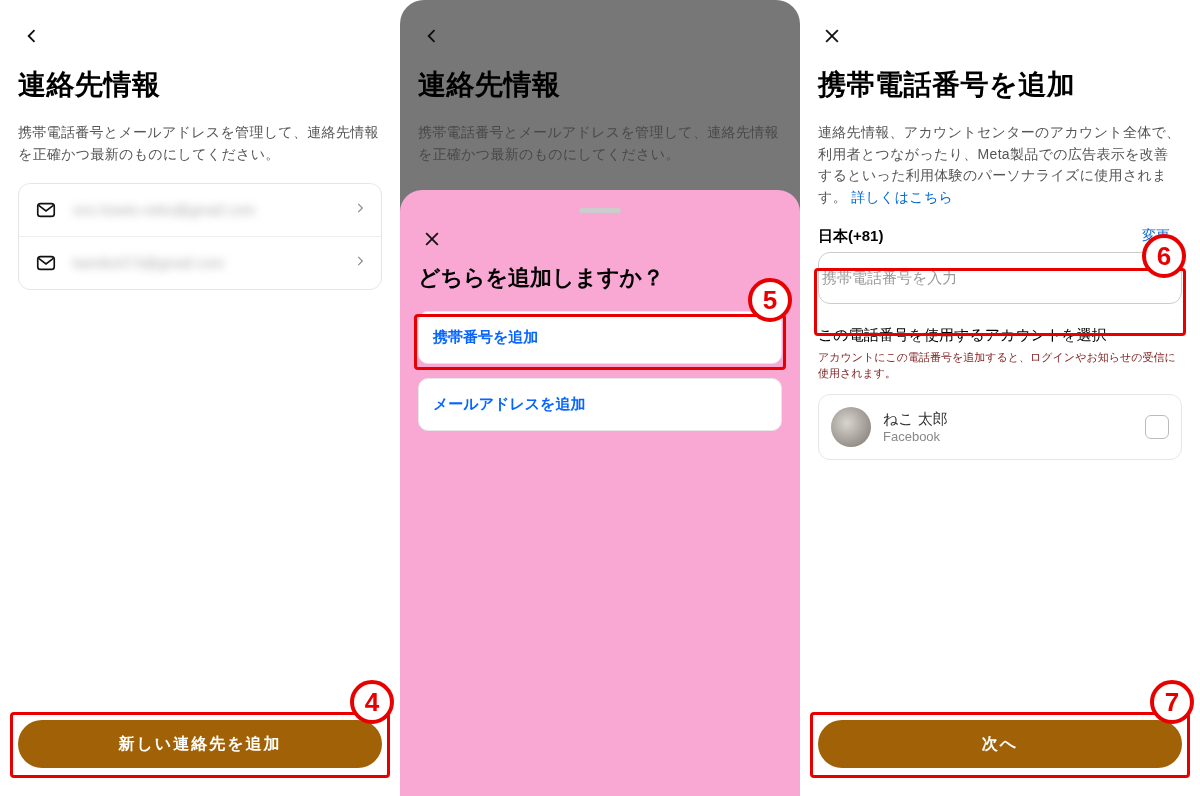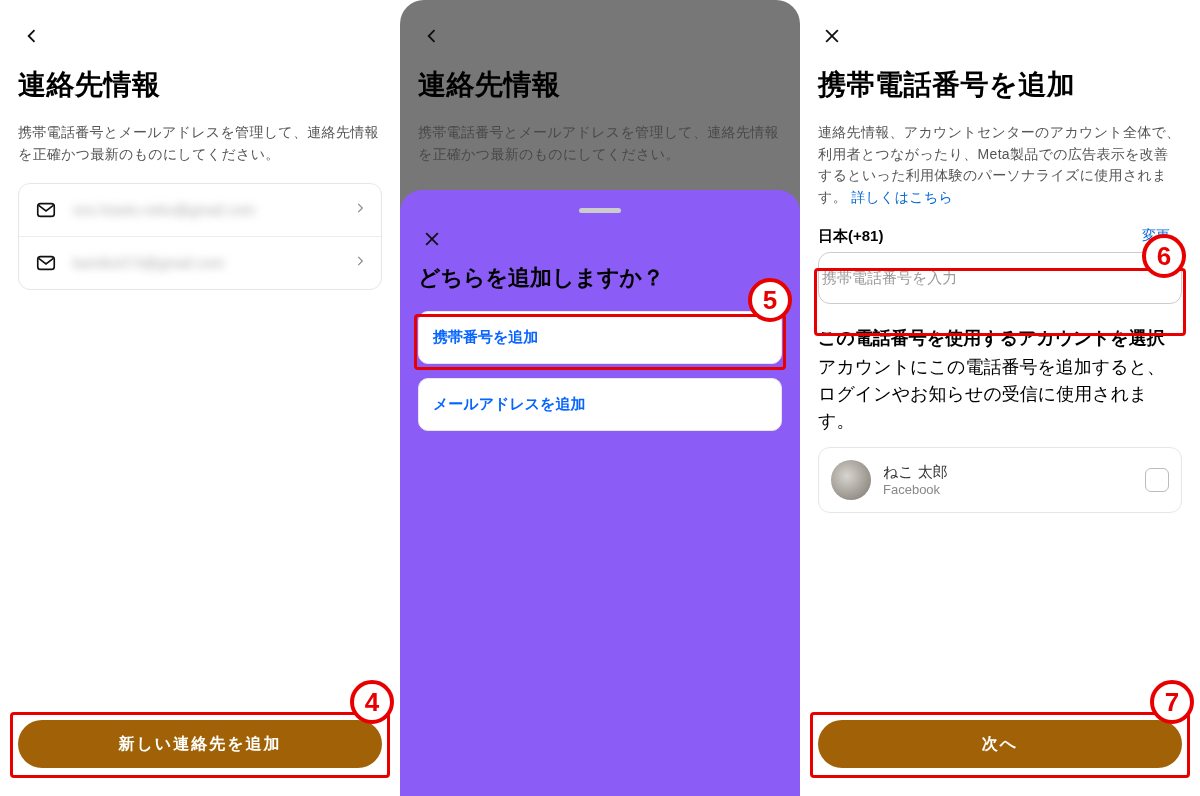--- a/index.html
+++ b/index.html
@@ -88,21 +88,21 @@
     font-size: 16px;
     font-weight: 600;
     letter-spacing: 2px;
     cursor: pointer;
   }
   
   .sheet {
     position: absolute;
     left: 0; right: 0; bottom: 0;
     top: 190px;
-    background: #8b5cf6;
+    background: #f9a8d4;
     border-radius: 22px 22px 0 0;
     padding: 18px;
   }
   .grabber {
     width: 42px; height: 5px;
     background: #ccc;
     border-radius: 3px;
     margin: 0 auto 12px auto;
   }
   .sheet .close-icon { margin-bottom: 10px; }
@@ -140,27 +140,27 @@
     padding: 16px 3px;
     margin-bottom: 22px;
   }
   .input-wrap input {
     border: none; outline: none; width: 100%;
     font-size: 15px;
     color: #333;
   }
   .input-wrap input::placeholder { color: #9a9a9a; }
   .section-title-sm {
-    font-size: 18px;
-    font-weight: 700;
+    font-size: 15px;
+    font-weight: 400;
     margin-bottom: 4px;
   }
   .section-desc {
-    font-size: 18px;
-    color: #000000;
+    font-size: 11px;
+    color: #7f1d1d;
     line-height: 1.5;
     margin-bottom: 12px;
   }
   .acct-row {
     display: flex;
     align-items: center;
     padding: 12px 12px;
   }
   .avatar {
     width: 40px; height: 40px;

